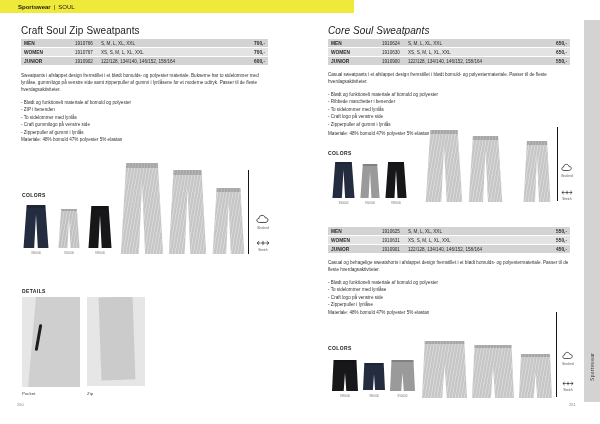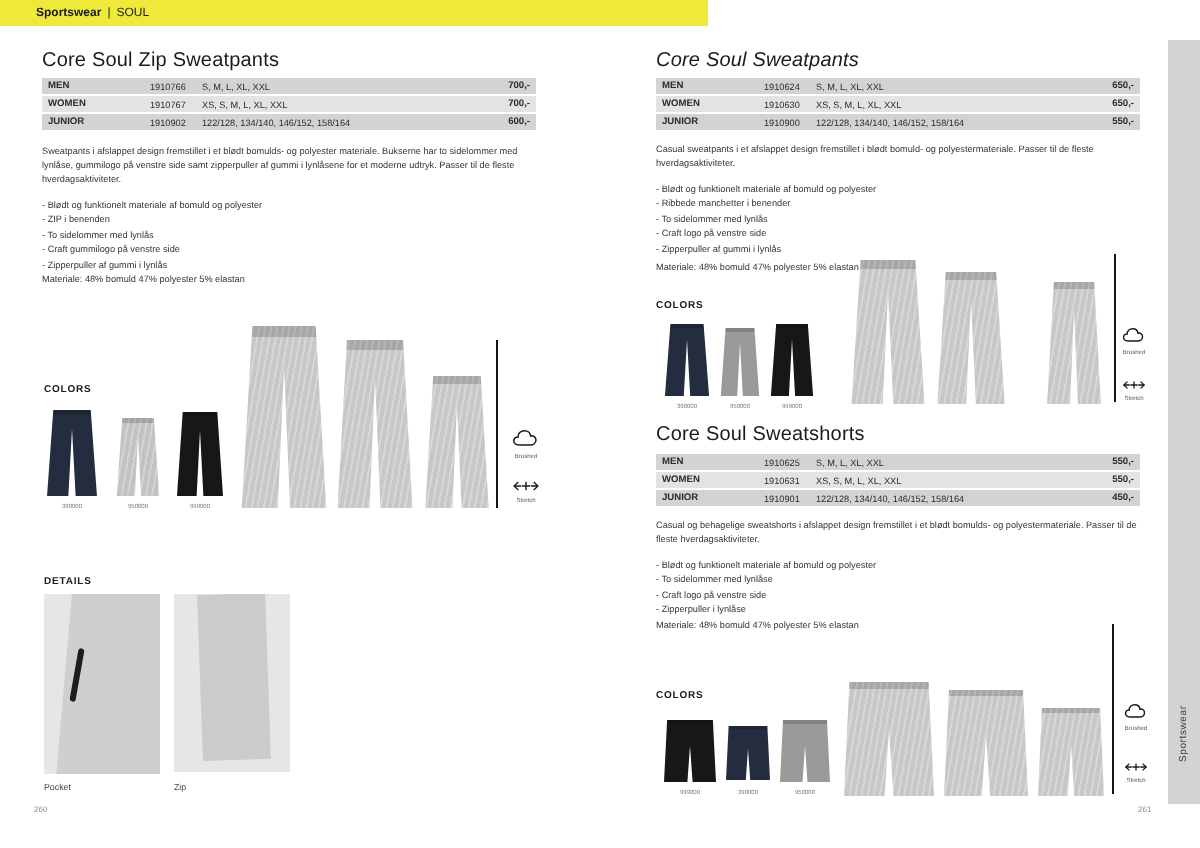--- a/index.html
+++ b/index.html
@@ -65,21 +65,21 @@
 <body>
 
 <div class="sheet">
 
   <div class="abs topbar">
     <span class="b">Sportswear</span>
     <span class="r">|</span>
     <span class="r">SOUL</span>
   </div>
 
-  <div class="abs title" style="left:21px;top:25px;">Core Soul Zip Sweatpants</div>
+  <div class="abs title" style="left:21px;top:25px;">Craft Soul Zip Sweatpants</div>
 
   <div class="abs ptable" style="left:21px;top:39px;width:247px;">
     <div class="prow dark">
       <span class="c-label">MEN</span>
       <span class="c-code">1910766</span>
       <span class="c-sizes">S, M, L, XL, XXL</span>
       <span class="c-price">700,-</span>
     </div>
     <div class="prow light">
       <span class="c-label">WOMEN</span>
@@ -202,21 +202,20 @@
   <div class="featcap" style="left:556px;top:174px;width:22px;">Brushed</div>
   <svg class="abs" style="left:561px;top:189px;" width="12" height="7" viewBox="0 0 20 10">
     <g stroke="#1a1a1a" stroke-width="1.1" fill="none">
       <path d="M1.5 5 h5 M13.5 5 h5"></path>
       <path d="M4.5 2.2 L1.5 5 l3 2.8 M15.5 2.2 L18.5 5 l-3 2.8"></path>
       <path d="M10 2 v6 M7 5 h6"></path>
     </g>
   </svg>
   <div class="featcap" style="left:556px;top:197px;width:22px;">Stretch</div>
 
-  <div class="abs title" style="left:328px;top:212px;">Core Soul Sweatshorts</div>
 
   <div class="abs ptable" style="left:328px;top:227px;width:242px;">
     <div class="prow dark">
       <span class="c-label">MEN</span>
       <span class="c-code">1910625</span>
       <span class="c-sizes">S, M, L, XL, XXL</span>
       <span class="c-price">550,-</span>
     </div>
     <div class="prow light">
       <span class="c-label">WOMEN</span>

